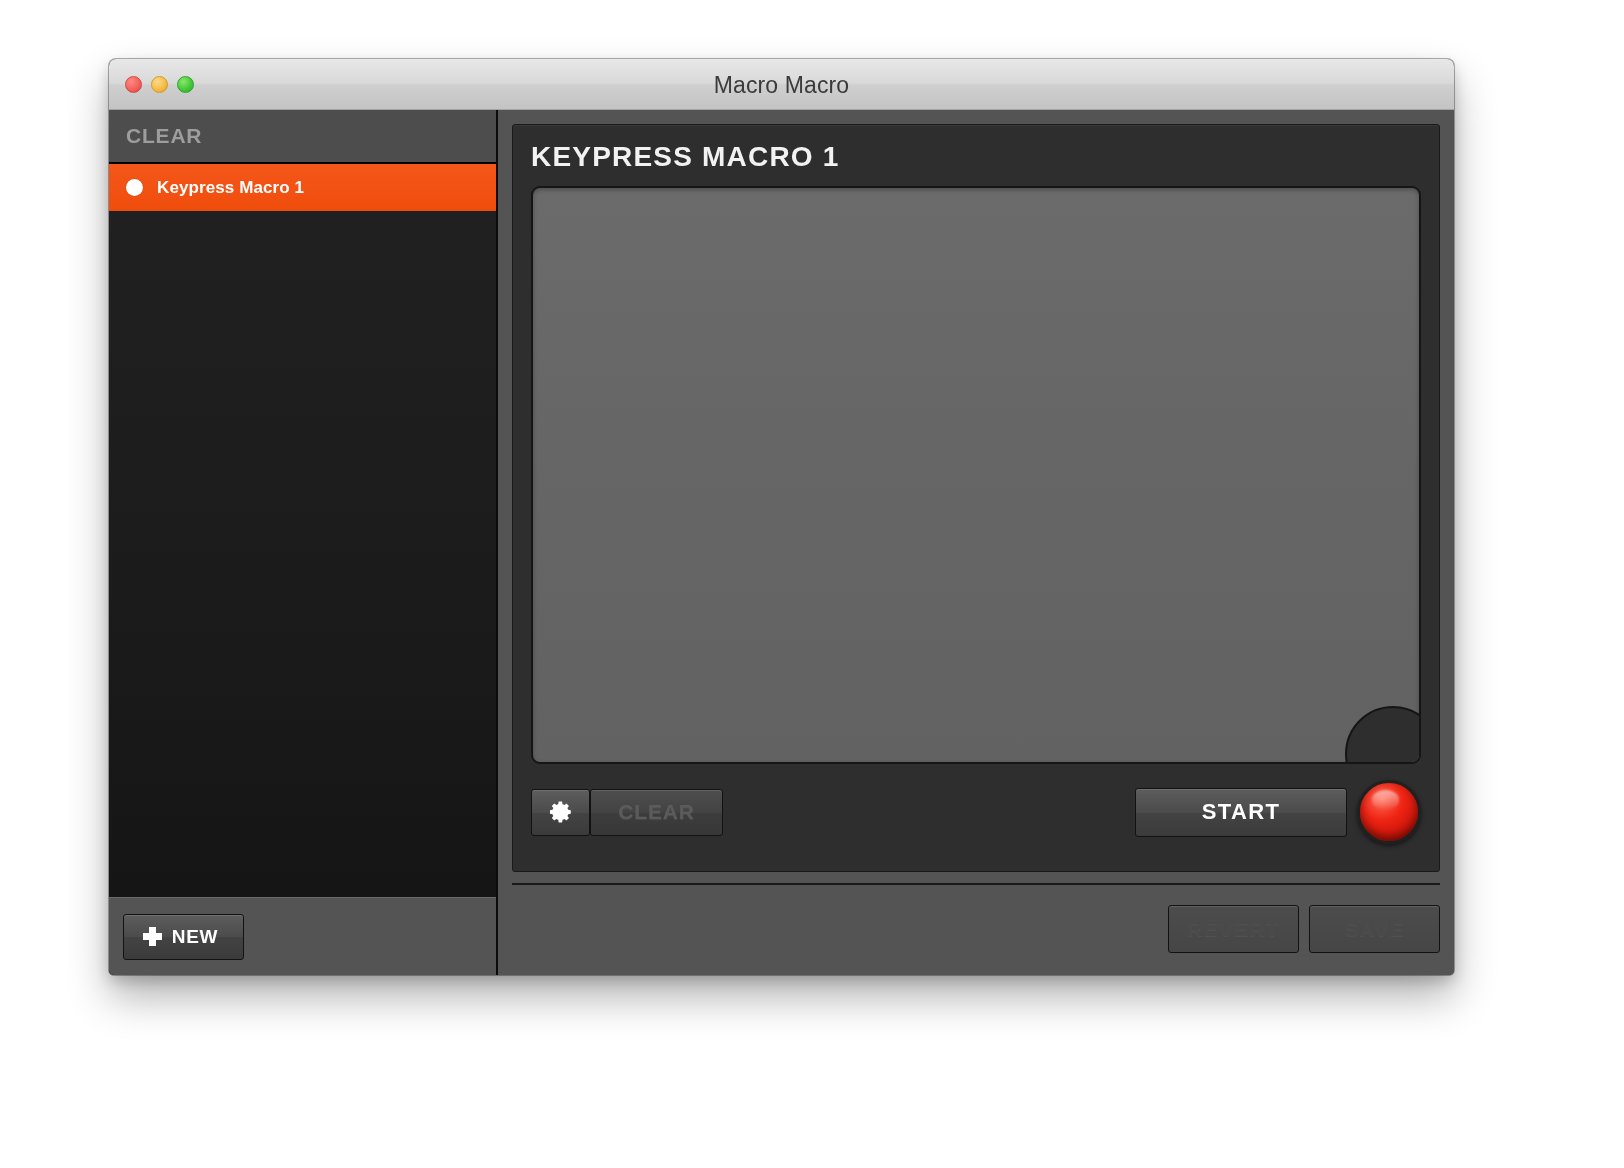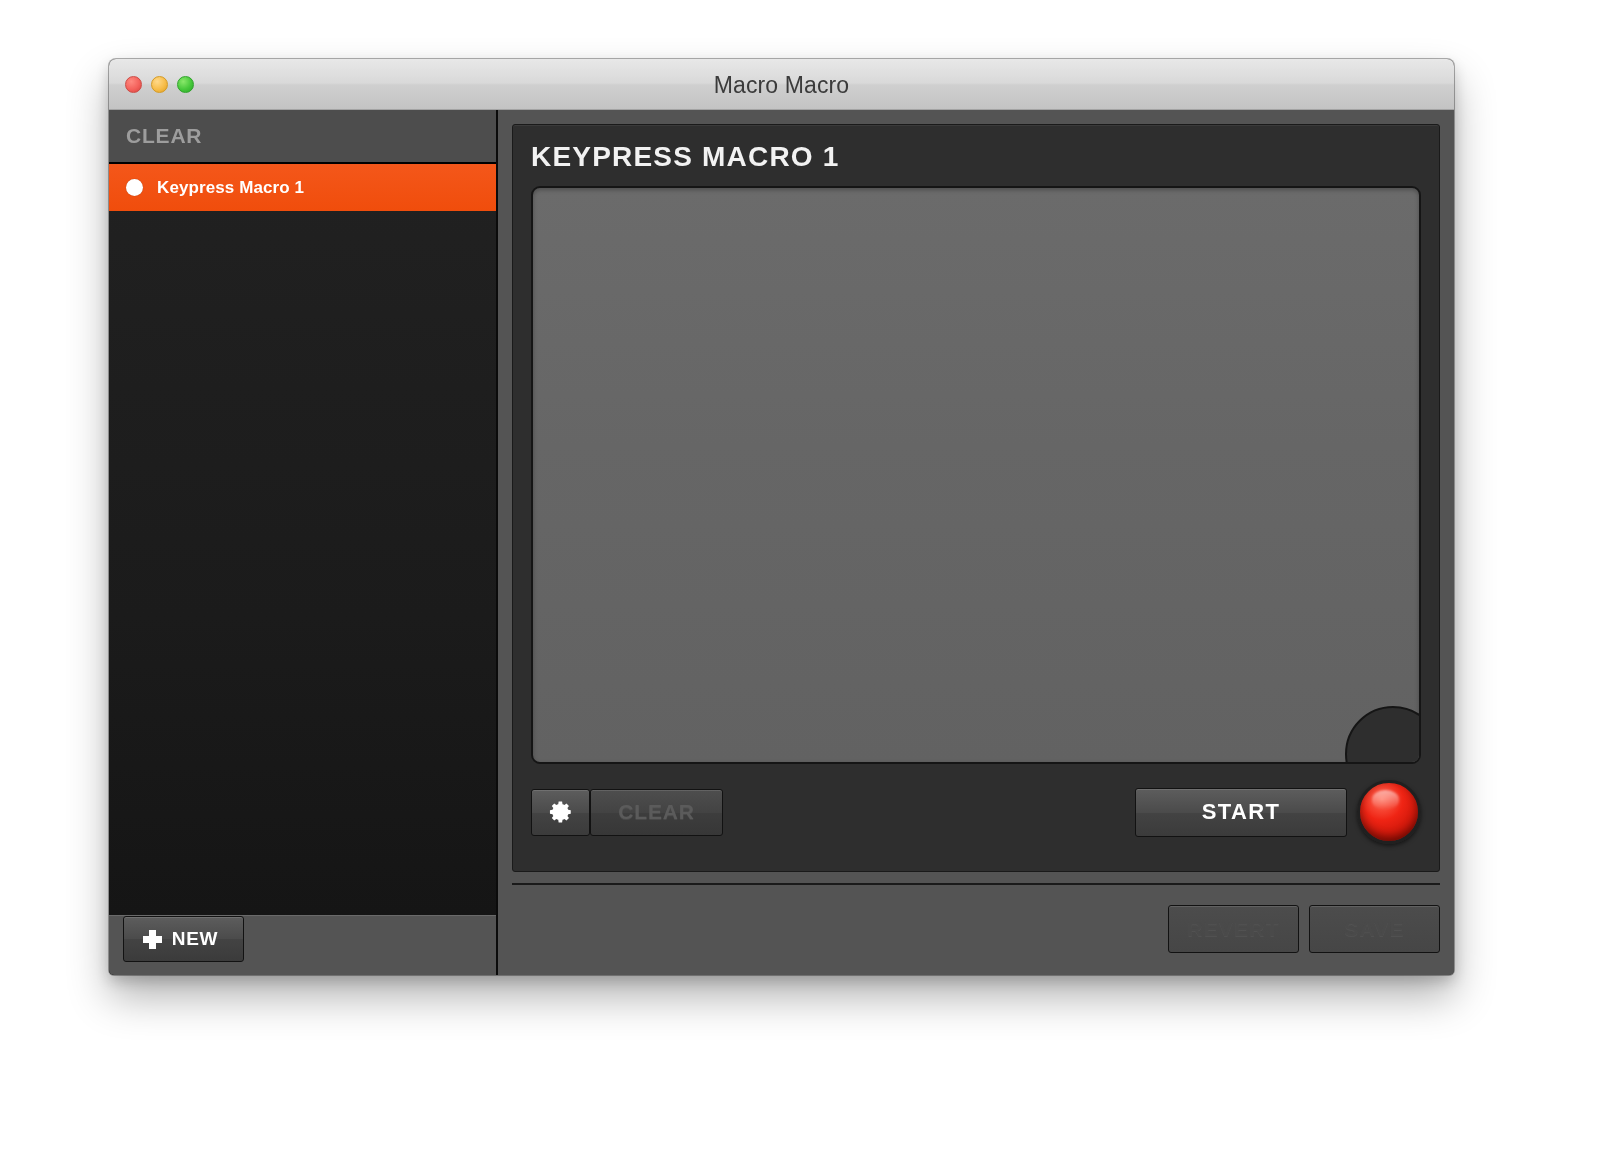--- a/index.html
+++ b/index.html
@@ -129,24 +129,25 @@
     margin-right: 14px;
     box-shadow: 0 0 1px rgba(0,0,0,0.35);
   }
   .macro-label {
     color: #ffffff;
     font-size: 17px;
     font-weight: bold;
     letter-spacing: 0.1px;
   }
   .sidebar-footer {
-    height: 60px;
+    height: 78px;
     background: #545454;
     border-top: 1px solid #6a6a6a;
     display: flex;
+    align-items: center;
     padding-left: 14px;
     box-sizing: border-box;
   }
 
   
   .btn {
     background: linear-gradient(to bottom, #5d5d5d 0%, #4b4b4b 50%, #434343 51%, #3b3b3b 100%);
     border: 1px solid #121212;
     border-radius: 3px;
     color: #ffffff;

